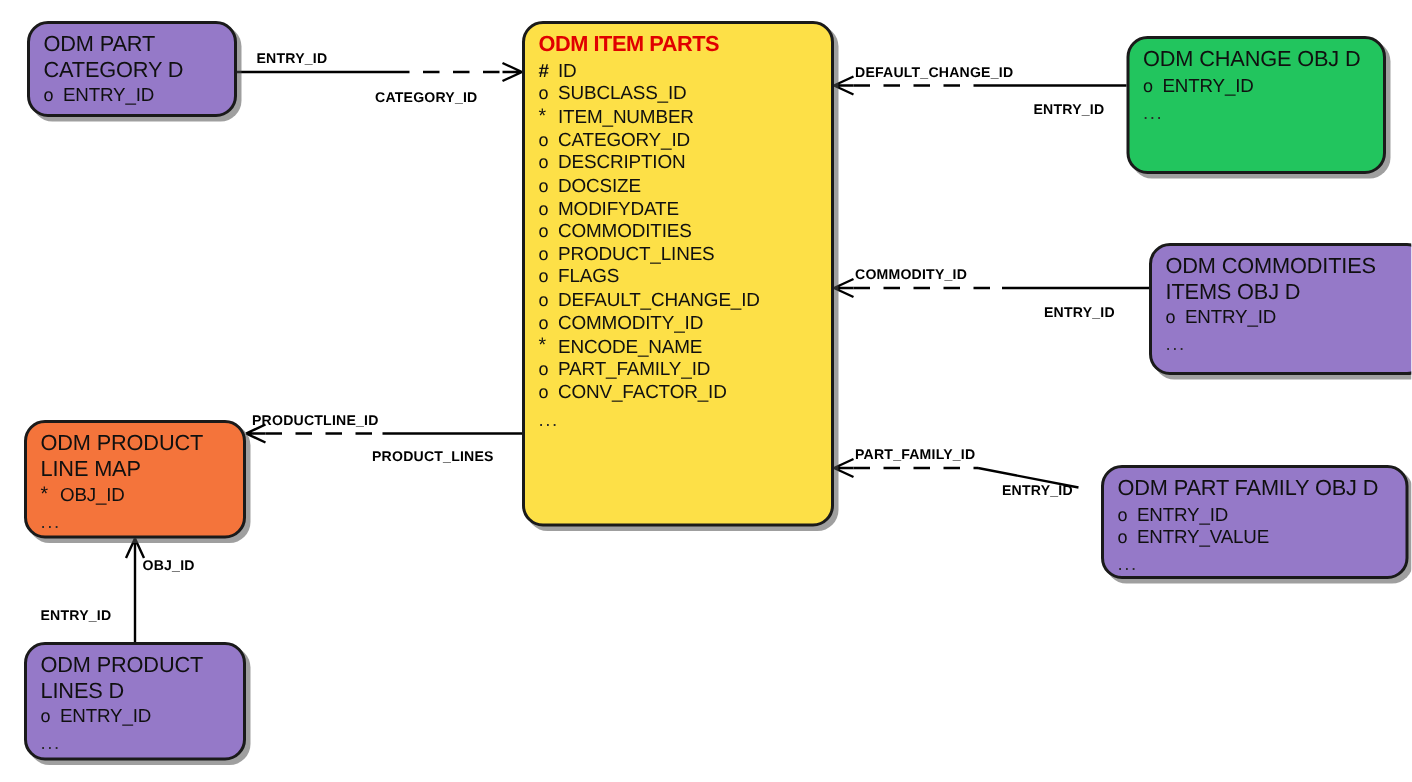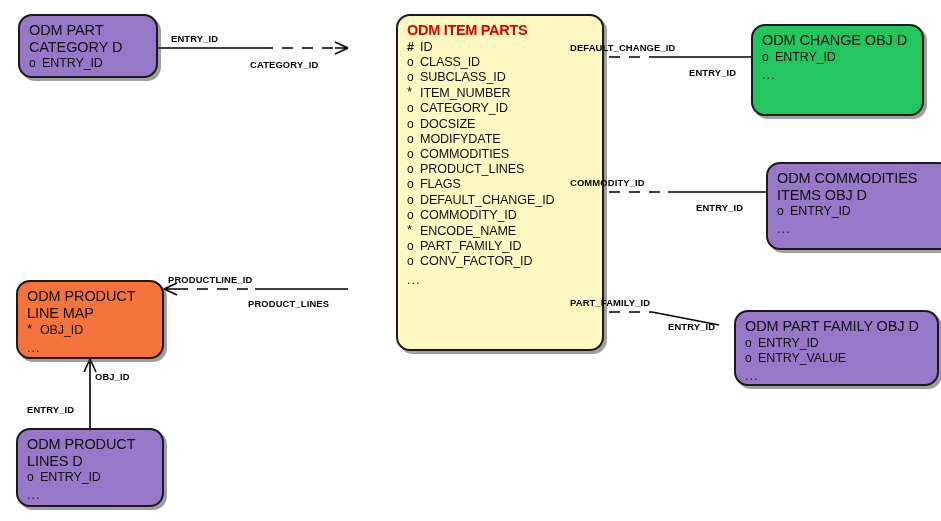--- a/index.html
+++ b/index.html
@@ -136,28 +136,28 @@
 
   <div class="entity" style="left:18px; top:14px; width:140px; height:64px; background:#9579C8;">
     <div class="title">ODM PART
 CATEGORY D</div>
     <div class="attrs">
       <div class="attr"><span class="mk">o</span><span>ENTRY_ID</span></div>
     </div>
     <div class="ellipsis">...</div>
   </div>
 
-  <div class="entity central" style="left:348px; top:14px; width:208px; height:337px; background:#fef9c3;margin-left:48px;">
+  <div class="entity central" style="left:348px; top:14px; width:208px; height:337px; background:#fde047;">
     <div class="title">ODM ITEM PARTS</div>
     <div class="attrs">
       <div class="attr"><span class="mk pk">#</span><span>ID</span></div>
-      <div class="attr"><span class="mk">o</span><span>CLASS_ID</span></div>
       <div class="attr"><span class="mk">o</span><span>SUBCLASS_ID</span></div>
       <div class="attr"><span class="mk req">*</span><span>ITEM_NUMBER</span></div>
       <div class="attr"><span class="mk">o</span><span>CATEGORY_ID</span></div>
+      <div class="attr"><span class="mk">o</span><span>DESCRIPTION</span></div>
       <div class="attr"><span class="mk">o</span><span>DOCSIZE</span></div>
       <div class="attr"><span class="mk">o</span><span>MODIFYDATE</span></div>
       <div class="attr"><span class="mk">o</span><span>COMMODITIES</span></div>
       <div class="attr"><span class="mk">o</span><span>PRODUCT_LINES</span></div>
       <div class="attr"><span class="mk">o</span><span>FLAGS</span></div>
       <div class="attr"><span class="mk">o</span><span>DEFAULT_CHANGE_ID</span></div>
       <div class="attr"><span class="mk">o</span><span>COMMODITY_ID</span></div>
       <div class="attr"><span class="mk req">*</span><span>ENCODE_NAME</span></div>
       <div class="attr"><span class="mk">o</span><span>PART_FAMILY_ID</span></div>
       <div class="attr"><span class="mk">o</span><span>CONV_FACTOR_ID</span></div>

